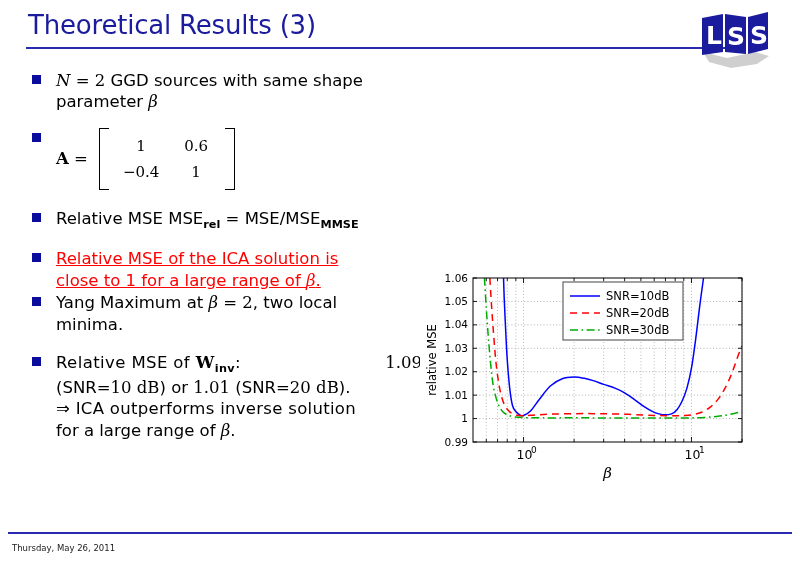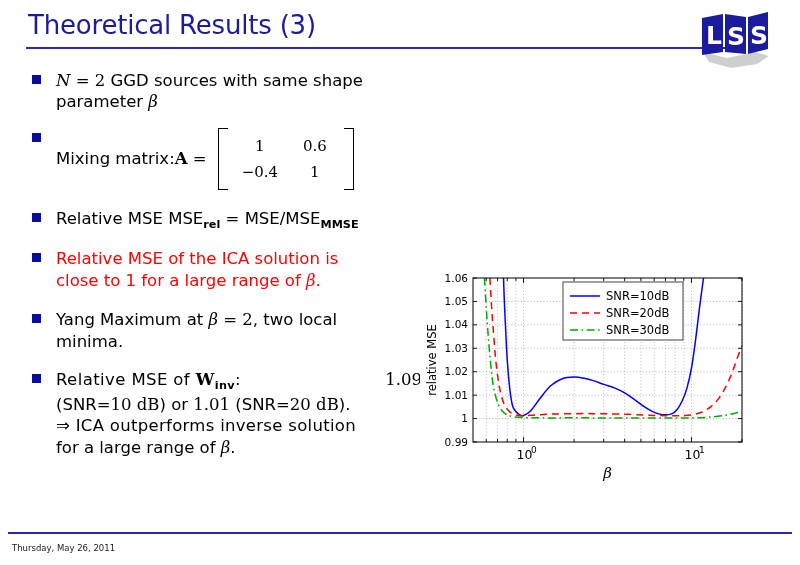--- a/index.html
+++ b/index.html
@@ -159,21 +159,20 @@
   <div class="bullets">
 
     <div class="bullet">
       <span class="marker"></span>
       <span><span class="mathit">N</span><span class="num"> = 2 </span>GGD sources with same shape parameter <span class="mathit">β</span></span>
     </div>
 
     <div class="bullet" style="margin-bottom:18px;">
       <span class="marker"></span>
       <span class="matrow">
-        <span>Mixing matrix: </span>
         <span class="mathbf">A</span>
         <span class="num">&nbsp;=&nbsp;</span>
         <span class="matrix">
           <span class="brk l"></span>
           <span class="mcells">
             <div>1</div>
             <div>0.6</div>
             <div>−0.4</div>
             <div>1</div>
           </span>
@@ -184,21 +183,21 @@
 
     <div class="bullet">
       <span class="marker"></span>
     </div>
 
     <div class="bullet">
       <span class="marker"></span>
       <span><span>Relative MSE MSE</span><sub class="sm">rel</sub><span> = MSE/MSE</span><sub class="sm">MMSE</sub></span>
     </div>
 
-    <div class="bullet red" style="margin-bottom:18px;">
+    <div class="bullet red" style="margin-bottom:1px;text-decoration:underline;">
       <span class="marker"></span>
       <span class="justify" style="display:block;">
         <span>Relative MSE of the ICA solution is</span><br>
         <span>close to 1 for a large range of </span><span class="mathit">β</span><span>.</span>
       </span>
     </div>
 
     <div class="bullet" style="margin-bottom:17px;">
       <span class="marker"></span>
       <span style="display:block;">

